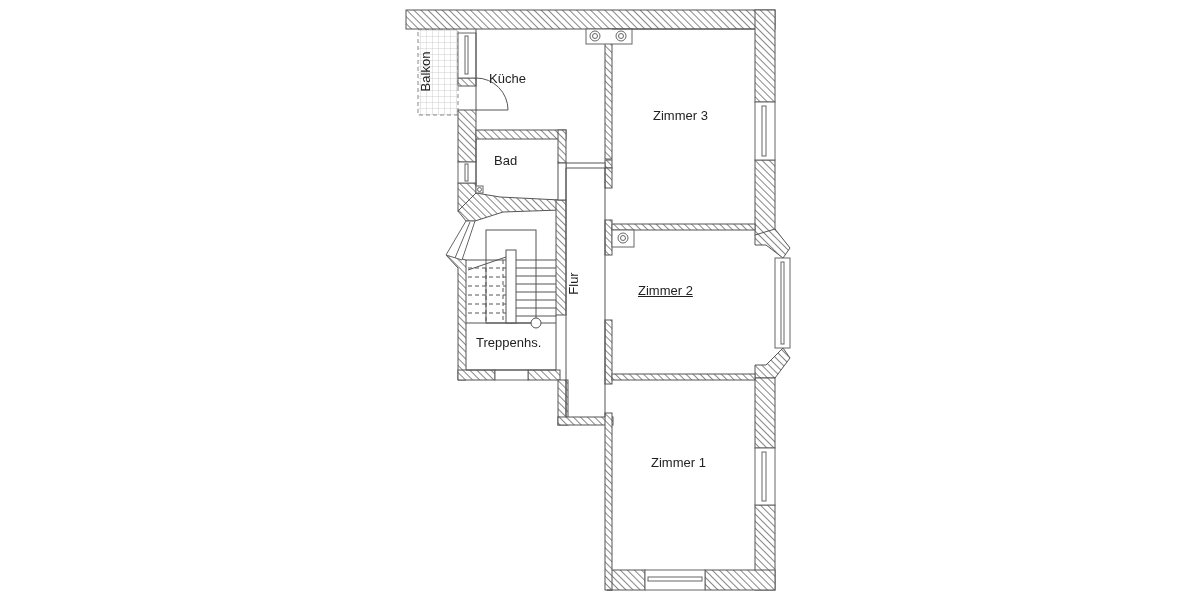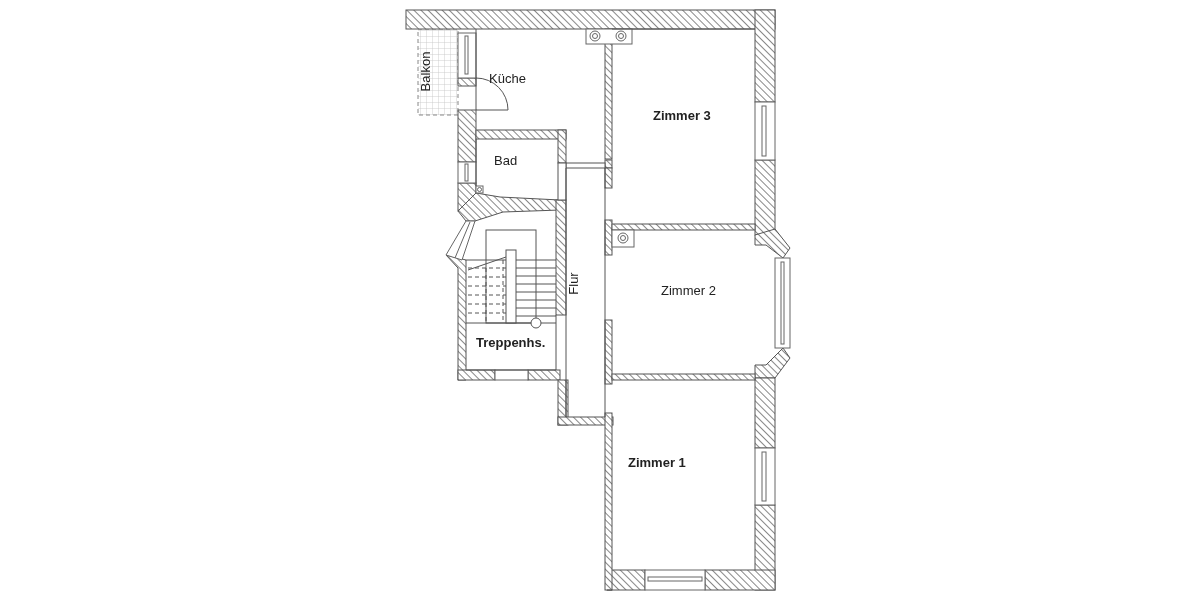--- a/index.html
+++ b/index.html
@@ -169,16 +169,16 @@
     <line x1="612" y1="29" x2="755" y2="29"></line>
     <line x1="612" y1="590" x2="607" y2="590"></line>
     <line x1="566" y1="380" x2="566" y2="417"></line>
   </g>
 </svg>
 
 <div class="lbl rot" style="left:406px; top:64px;">Balkon</div>
 <div class="lbl" style="left:489px; top:71px;">Küche</div>
 <div class="lbl" style="left:494px; top:153px;">Bad</div>
 <div class="lbl rot" style="left:562px; top:276px;">Flur</div>
-<div class="lbl" style="left:476px; top:335px;font-weight:bold;">Treppenhs.</div>
-<div class="lbl" style="left:653px; top:108px;font-weight:bold;">Zimmer 3</div>
-<div class="lbl" style="left:661px; top:283px;">Zimmer 2</div>
-<div class="lbl" style="left:628px; top:455px;font-weight:bold;">Zimmer 1</div>
+<div class="lbl" style="left:476px; top:335px;">Treppenhs.</div>
+<div class="lbl" style="left:653px; top:108px;">Zimmer 3</div>
+<div class="lbl" style="left:638px; top:283px;text-decoration:underline;">Zimmer 2</div>
+<div class="lbl" style="left:651px; top:455px;">Zimmer 1</div>
 
 </body></html>

